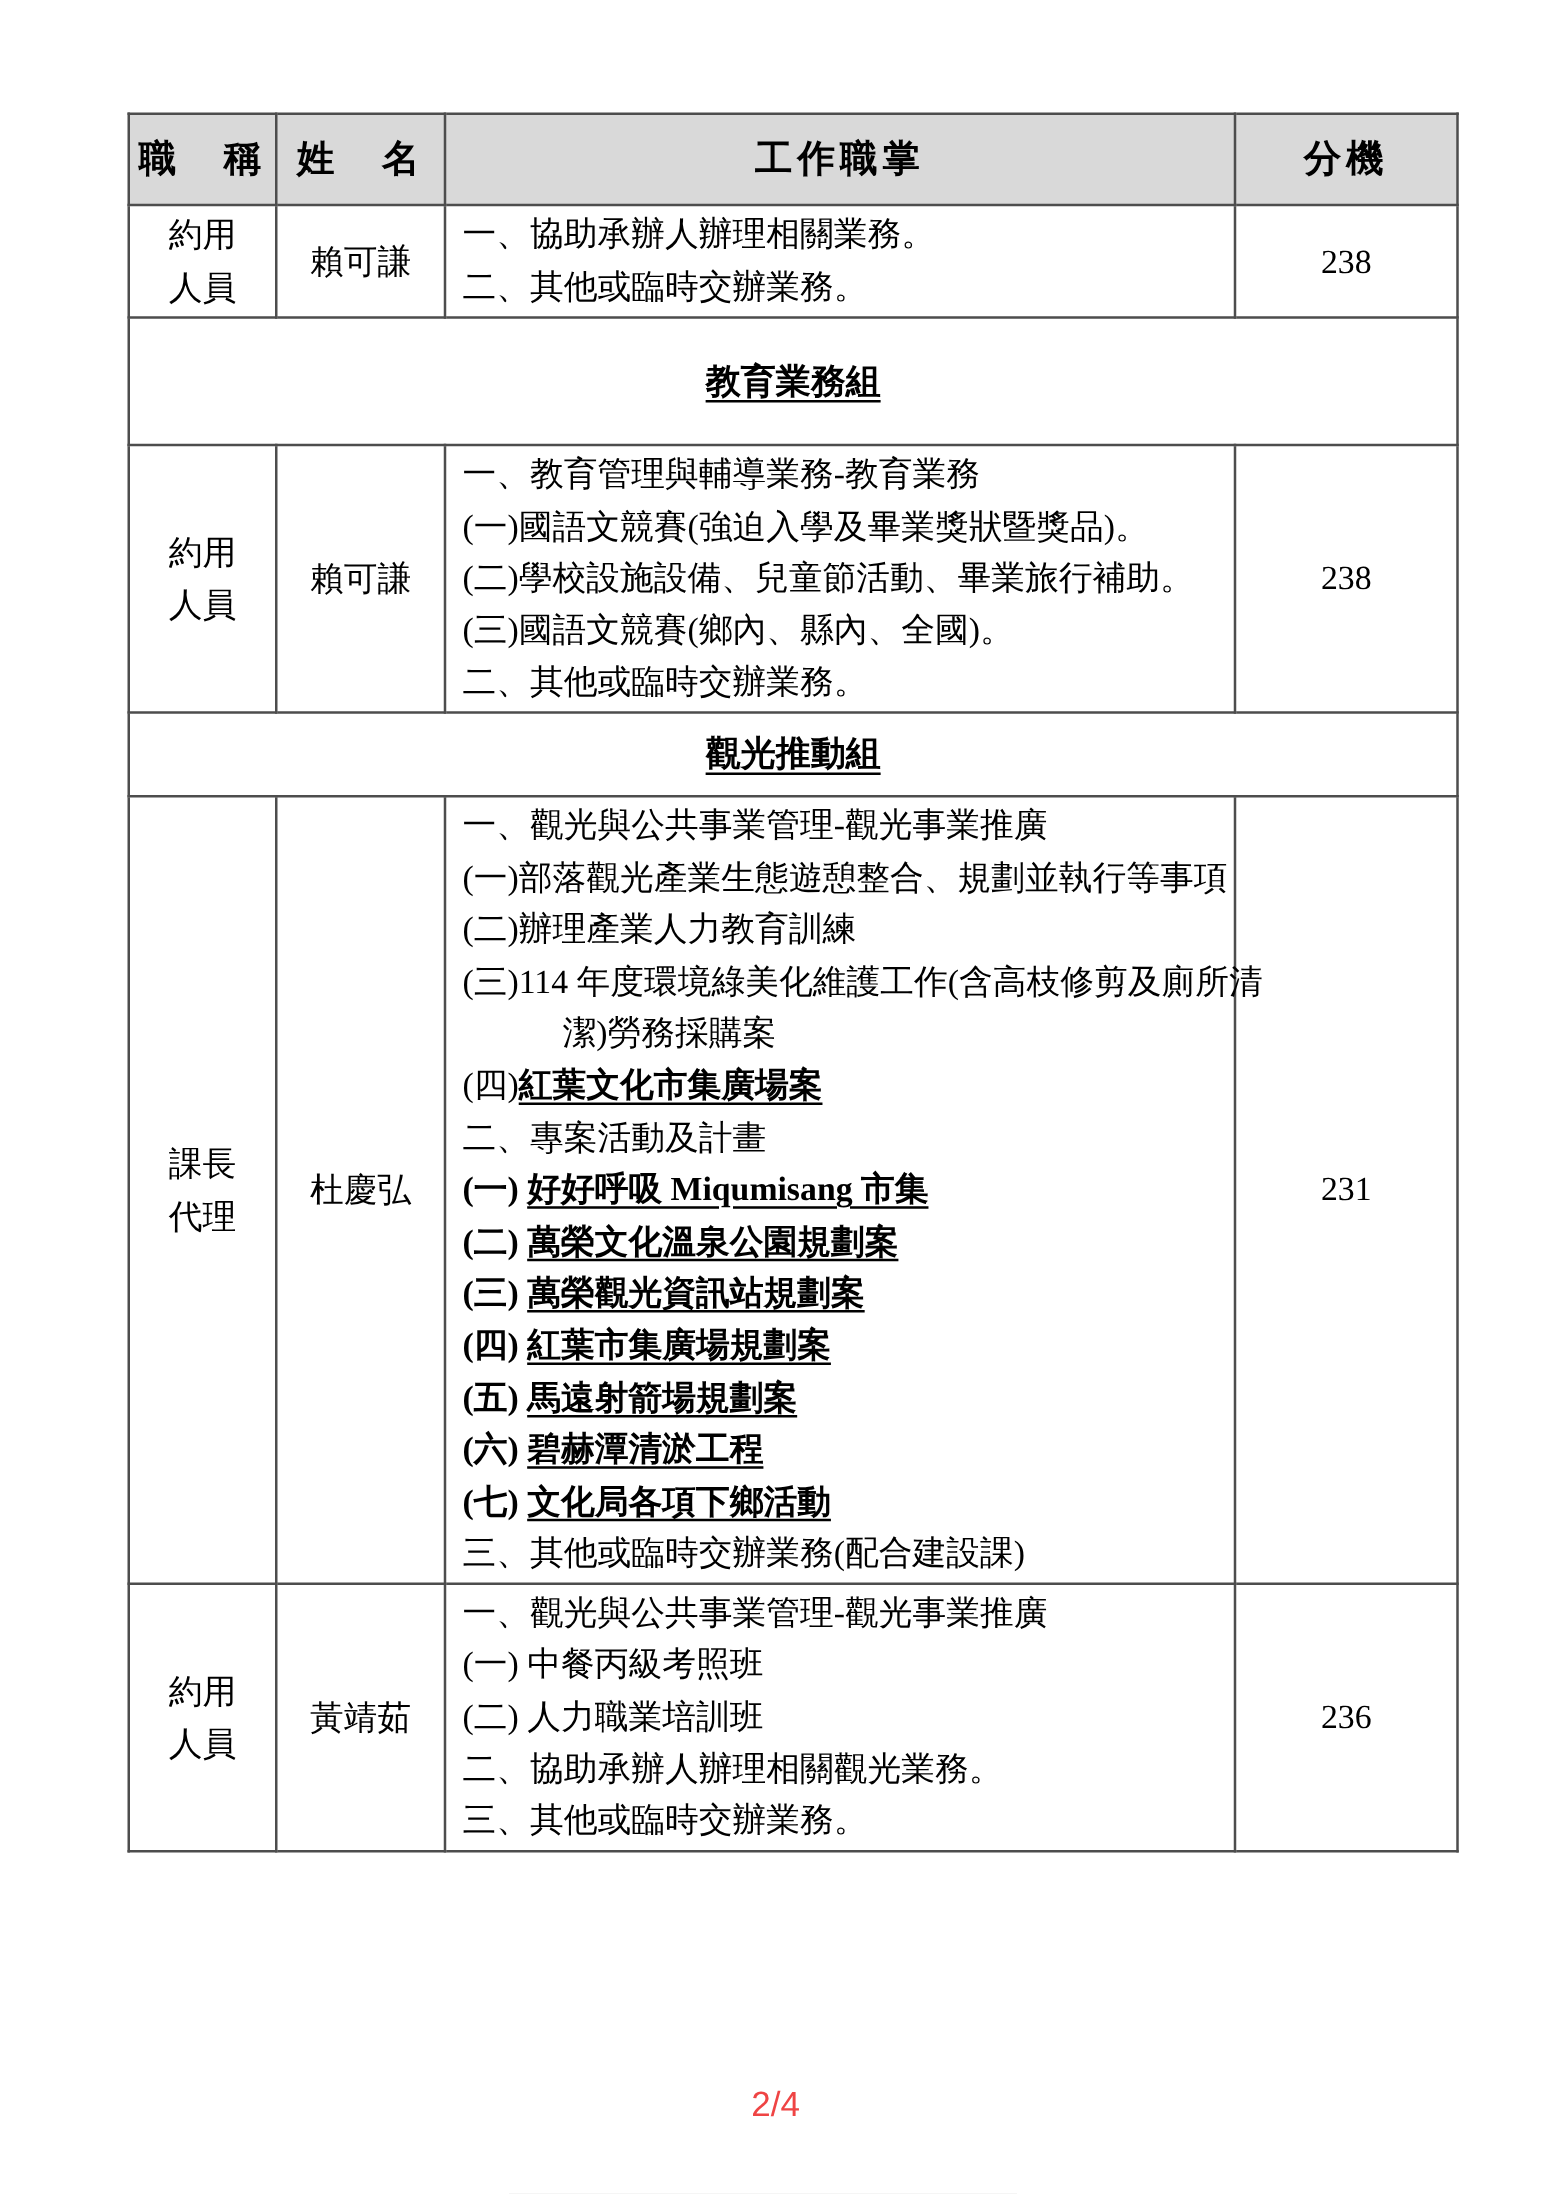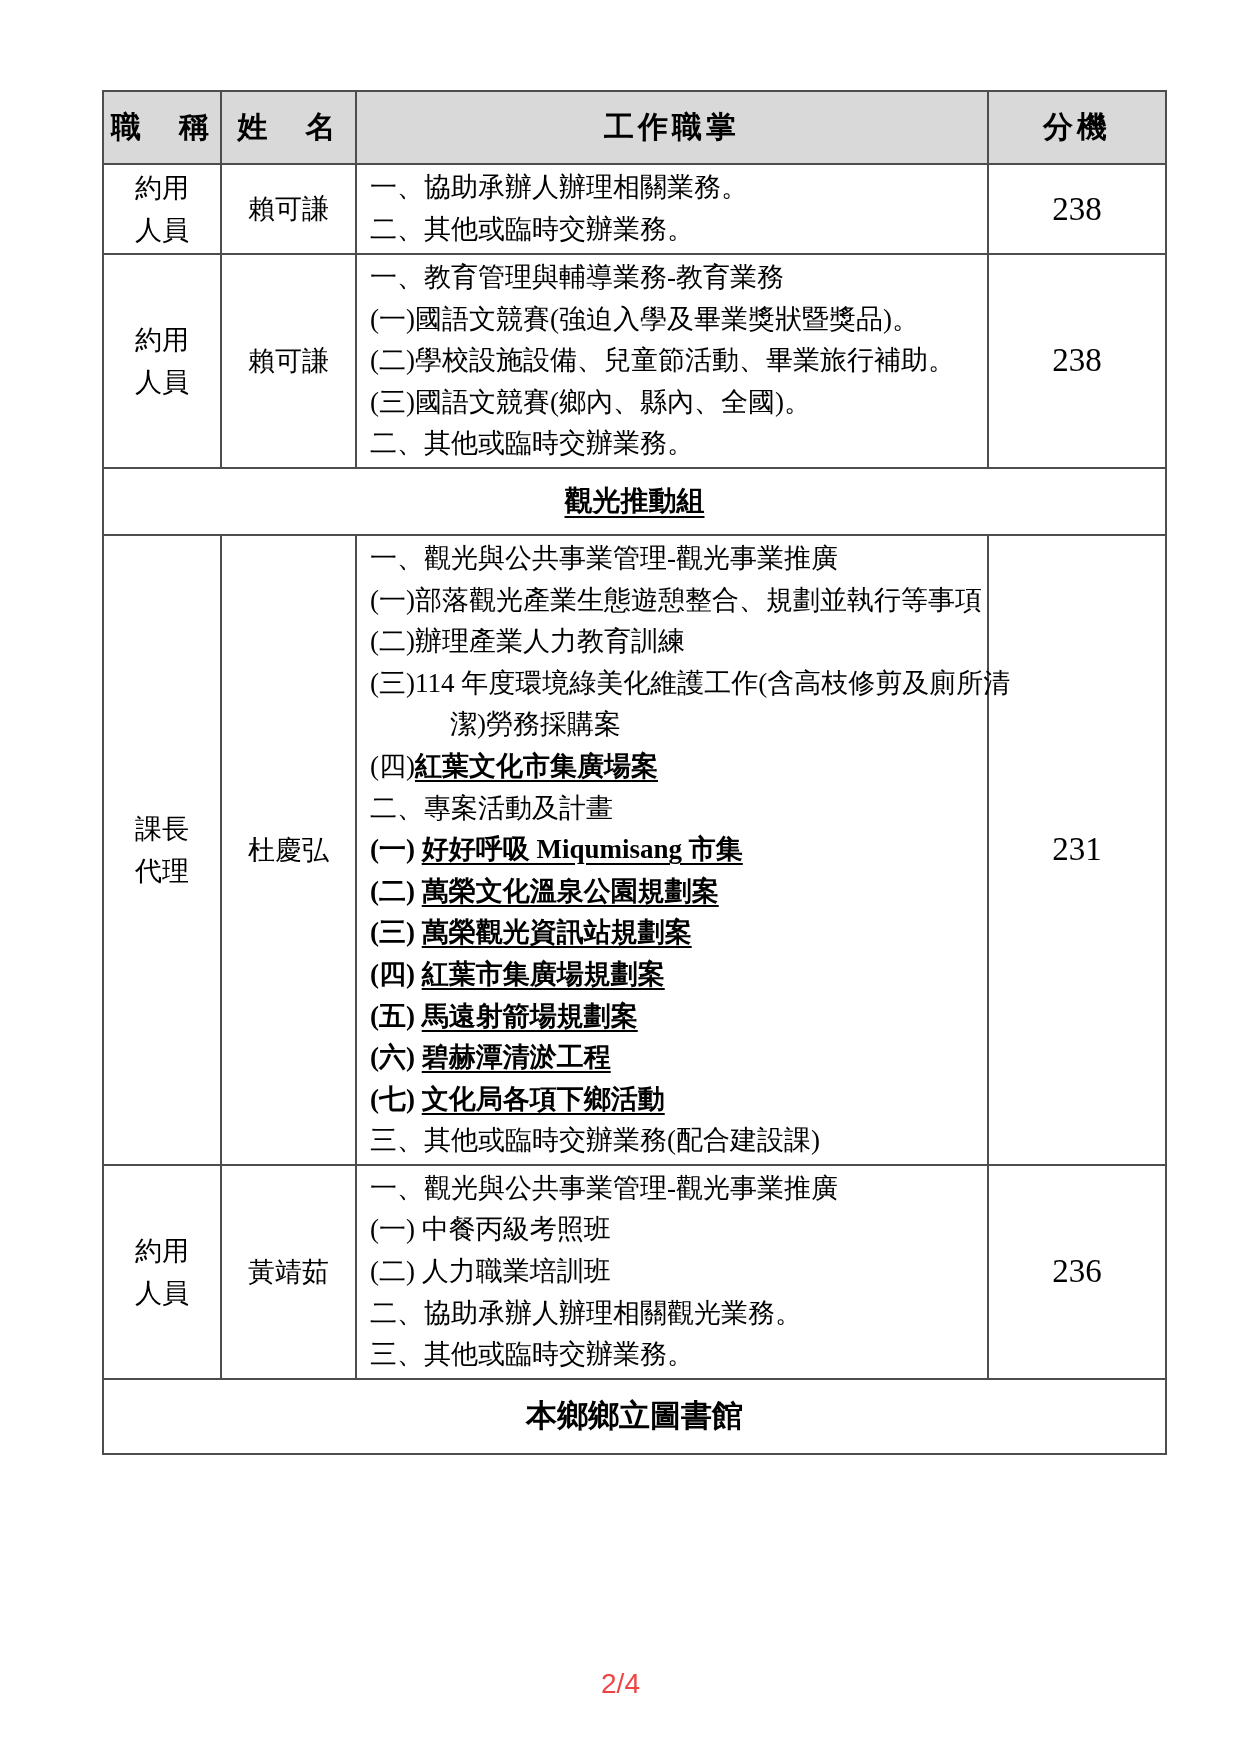--- a/index.html
+++ b/index.html
@@ -13,21 +13,21 @@
     border-collapse:collapse; table-layout:fixed;
   }
   .tbl th, .tbl td { border:2px solid #4d4d4d; padding:0; vertical-align:middle; }
   .tbl th {
     background:#d9d9d9; font-size:30px; font-weight:bold;
     text-align:center; letter-spacing:4px;
   }
   col.c1 { width:118px; } col.c2 { width:135px; } col.c3 { width:632px; } col.c4 { width:178px; }
   td.tc, td.nm, td.ex { text-align:center; font-size:27px; }
   td.tc div { line-height:42px; }
-  td.ex { font-size:33px; }
+  td.ex { font-size:27px; }
   td.du { padding:2px 0 2px 13px; }
   .dl { font-size:27px; line-height:41.6px; white-space:nowrap; }
   .dl.indent { padding-left:80px; }
   .bp { font-weight:bold; }
   .bu {
     font-weight:bold; text-decoration:underline;
     text-underline-offset:5px; text-decoration-thickness:2px;text-align:right;
   }
   td.sec { text-align:center; font-weight:bold; font-size:28px; }
   td.sec .u {
@@ -65,20 +65,23 @@
         <div>人員</div>
       </td>
       <td class="nm">賴可謙</td>
       <td class="du">
         <div class="dl"><span>一、協助承辦人辦理相關業務。</span></div>
         <div class="dl"><span>二、其他或臨時交辦業務。</span></div>
       </td>
       <td class="ex">238</td>
     </tr>
 
+    <tr style="height:102px">
+      <td class="sec" colspan="4"><span class="u">教育業務組</span></td>
+    </tr>
 
     <tr style="height:210px">
       <td class="tc">
         <div>約用</div>
         <div>人員</div>
       </td>
       <td class="nm">賴可謙</td>
       <td class="du">
         <div class="dl"><span>一、教育管理與輔導業務-教育業務</span></div>
         <div class="dl"><span>(一)國語文競賽(強迫入學及畢業獎狀暨獎品)。</span></div>
@@ -128,20 +131,17 @@
       <td class="du">
         <div class="dl"><span>一、觀光與公共事業管理-觀光事業推廣</span></div>
         <div class="dl"><span>(一) 中餐丙級考照班</span></div>
         <div class="dl"><span>(二) 人力職業培訓班</span></div>
         <div class="dl"><span>二、協助承辦人辦理相關觀光業務。</span></div>
         <div class="dl"><span>三、其他或臨時交辦業務。</span></div>
       </td>
       <td class="ex">236</td>
     </tr>
 
-    <tr style="height:75px">
-      <td class="sec big" colspan="4"><span>本鄉鄉立圖書館</span></td>
-    </tr>
   </tbody>
     </table>
 
   <div class="pageno">2/4</div>
 </div>
 
 </body></html>

